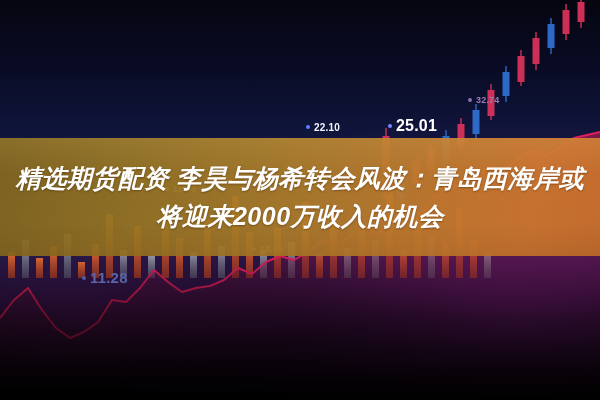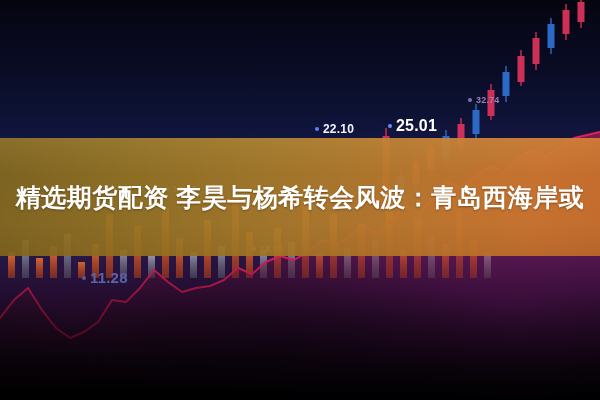--- a/index.html
+++ b/index.html
@@ -75,21 +75,21 @@
   }
   .price-label .dot {
     display: inline-block;
     width: 4px; height: 4px;
     border-radius: 50%;
     margin-right: 4px;
     vertical-align: middle;
     position: relative;
     top: -1px;
   }
-  .pl-2210 { left: 315px; top: 122px; font-size: 12px; color: #f2f4ff; }
+  .pl-2210 { left: 306px; top: 122px; font-size: 10px; color: #f2f4ff; }
   .pl-2210 .dot { background: #5b7dff; }
   .pl-2501 { left: 388px; top: 117px; font-size: 16px; color: #ffffff; }
   .pl-2501 .dot { background: #6d8cff; }
   .pl-2975 { left: 468px; top: 95px;  font-size: 9px;  color: #9a7fb8; }
   .pl-2975 .dot { background: #8a6fae; }
   .pl-1807 { left: 165px; top: 184px; font-size: 9px;  color: #caa562; }
   .pl-1807 .dot { background: #c49a55; }
   .pl-1875 { left: 252px; top: 244px; font-size: 9px;  color: #d6b06a; }
   .pl-1875 .dot { background: #cfa85f; }
   .pl-1128 { left: 82px;  top: 269px; font-size: 15px;  color: #5a64a8; }
@@ -136,20 +136,21 @@
   }
   .headline-line {
     color: #ffffff;
     font-size: 25px;
     font-weight: bold;
     line-height: 36px;
     letter-spacing: 0.5px;
     text-align: center;
     white-space: nowrap;
     text-shadow: 0 1px 2px rgba(60, 30, 0, 0.45);
+    font-style: italic;
   }
   .headline-line.l1 { width: 600px; padding: 0; }
 </style>
 </head>
 <body>
 
 <div id="stage">
 
   <div class="bg-base"></div>
   <div class="bg-purple-right"></div>
@@ -305,15 +306,16 @@
     <span class="dot"></span><span>18.75</span>
   </div>
   <div class="price-label pl-1128">
     <span class="dot"></span><span>11.28</span>
   </div>
 
   <div class="banner-band"></div>
 
   <div class="headline">
     <div class="headline-line l1">精选期货配资 李昊与杨希转会风波：青岛西海岸或</div>
+    <div class="headline-line l2">将迎来2000万收入的机会</div>
   </div>
 
 </div>
 
 </body></html>

